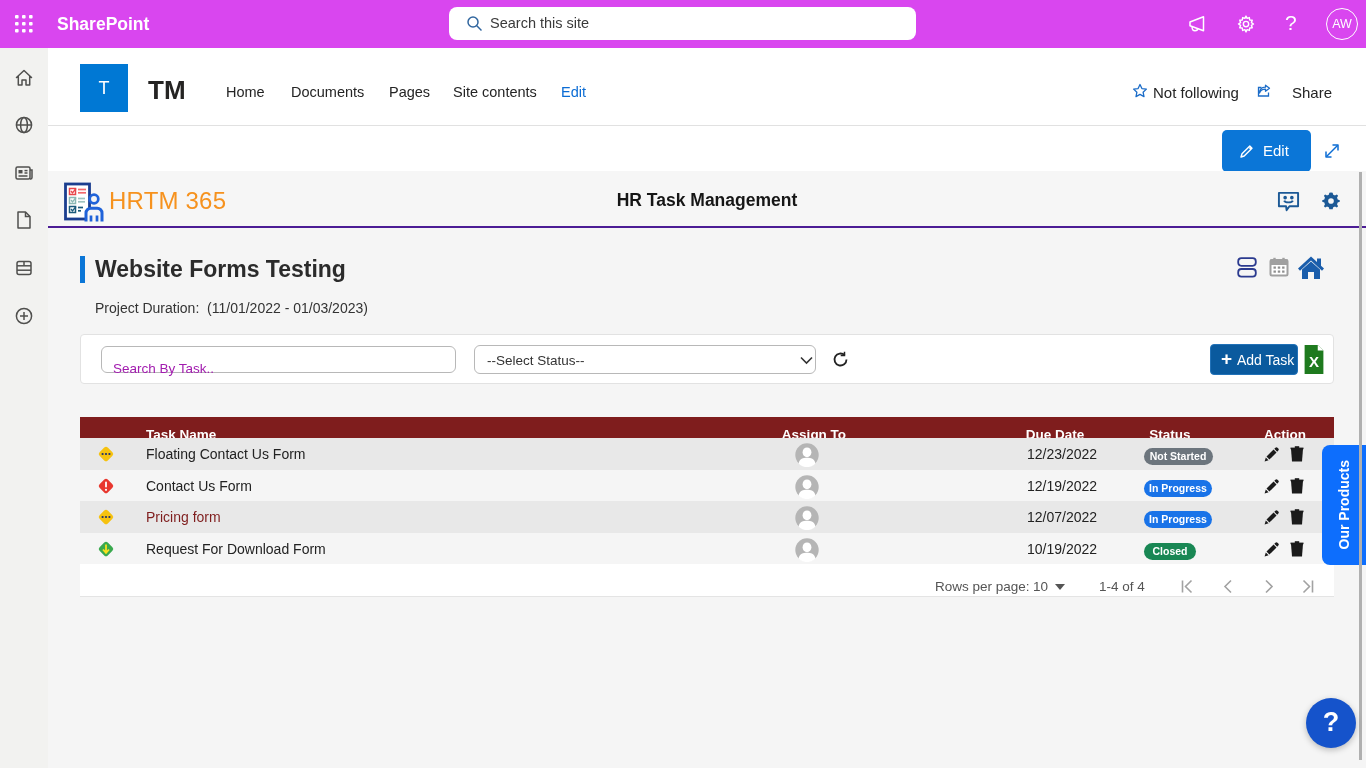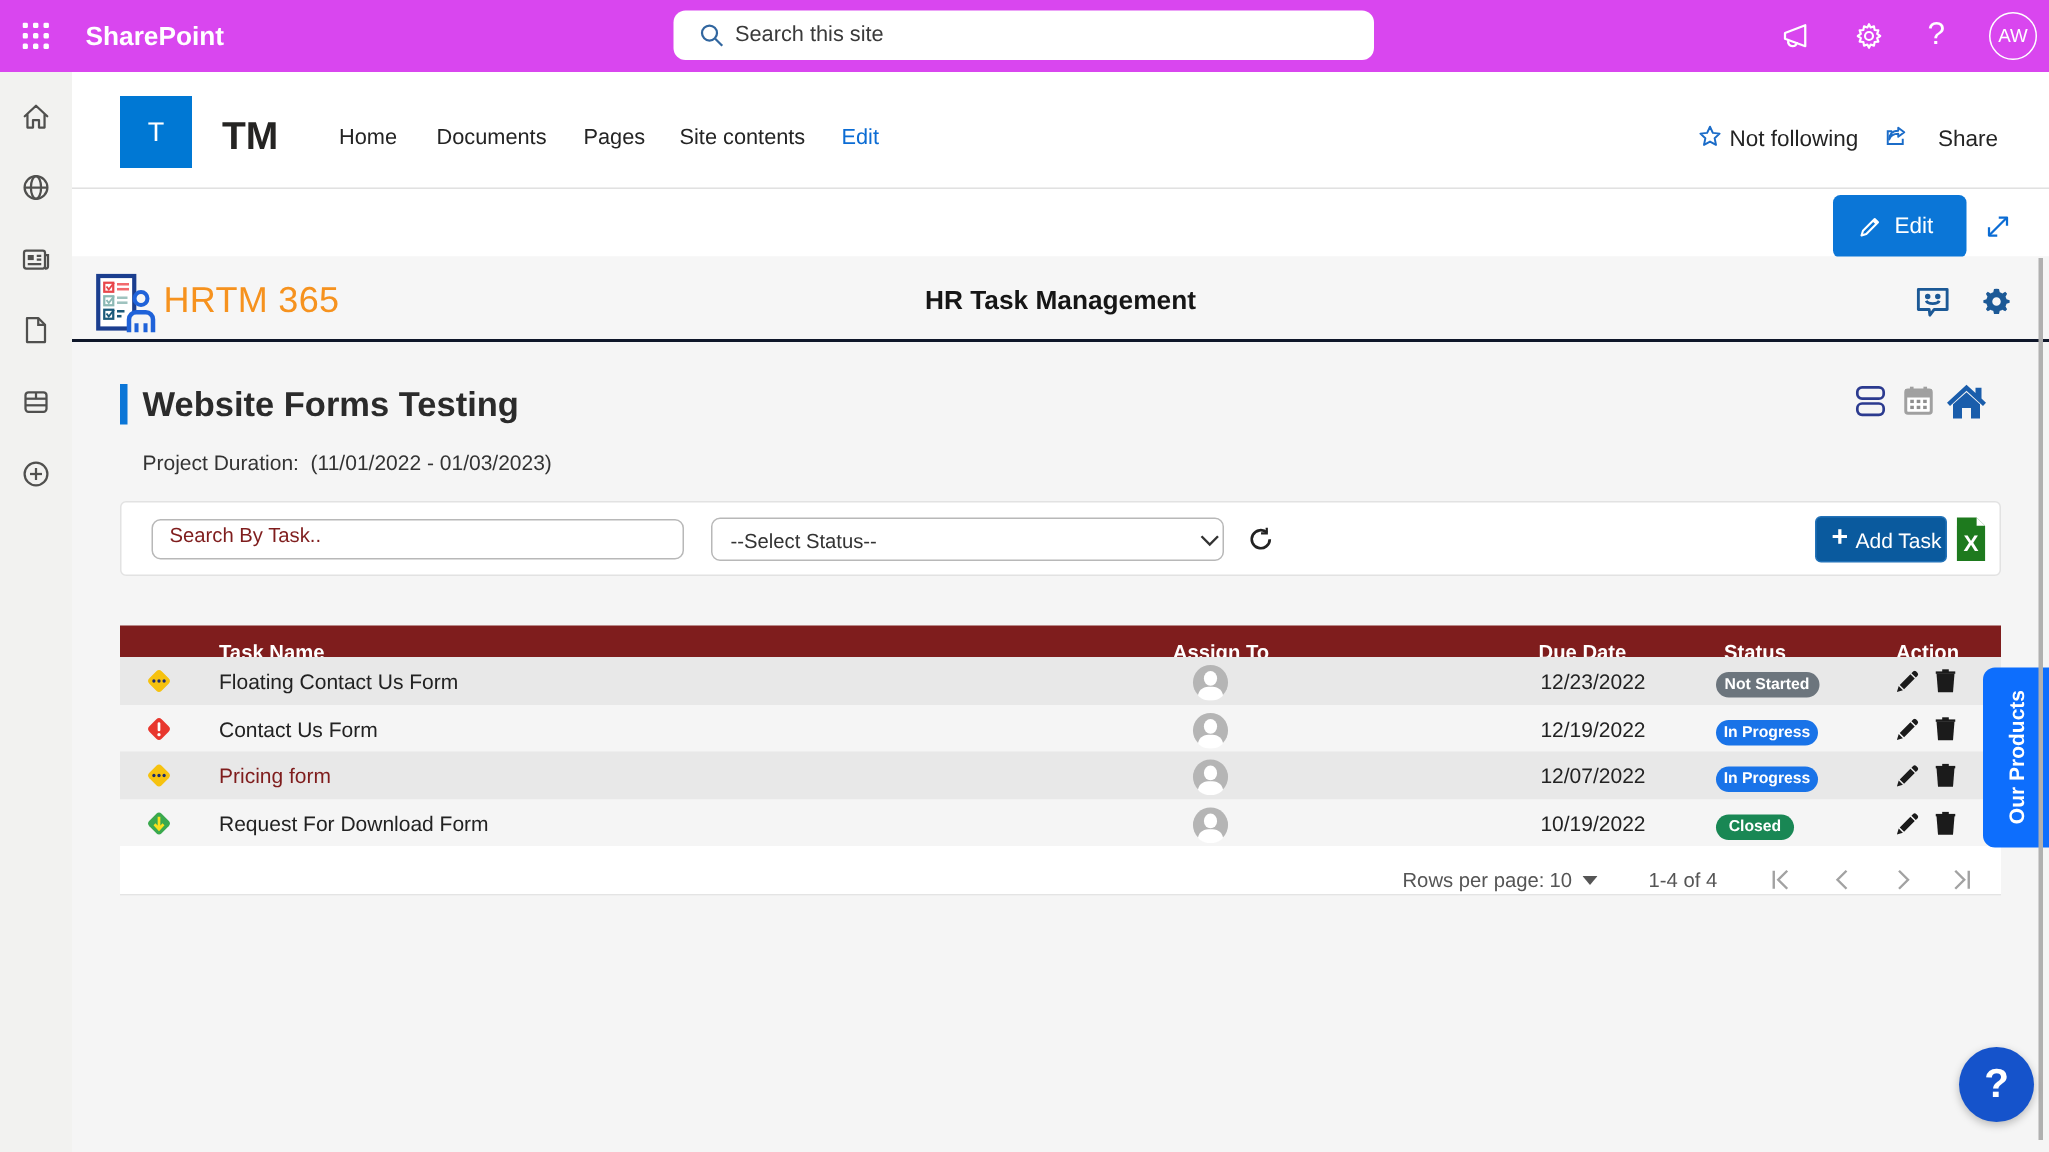--- a/index.html
+++ b/index.html
@@ -120,21 +120,21 @@
     <div class="abs" style="left:41px;top:12px;font-size:15px;">Edit</div>
   </div>
 
   <svg class="abs" style="left:1275px;top:16px" width="18" height="18" viewBox="0 0 18 18" fill="none" stroke="#0b6cd4" stroke-width="1.5">
     <line x1="3.5" y1="14.5" x2="14.5" y2="3.5"></line>
     <path d="M9.5 3 H15 V8.5" stroke-linejoin="round"></path>
     <path d="M8.5 15 H3 V9.5" stroke-linejoin="round"></path>
   </svg>
 </div>
 
-<div class="abs" style="left:48px;top:171px;width:1318px;height:57px;background:#f6f6f6;border-bottom:2px solid #0f172a;">
+<div class="abs" style="left:48px;top:171px;width:1318px;height:57px;background:#f6f6f6;border-bottom:2px solid #4c1d95;">
 
   <svg class="abs" style="left:16px;top:11px" width="40" height="40" viewBox="0 0 40 40">
     <rect x="1.5" y="2" width="24" height="35" fill="#fff" stroke="#1b3e8f" stroke-width="2.8"></rect>
 
     <rect x="5.5" y="6.5" width="6" height="6" fill="none" stroke="#e8464b" stroke-width="1.5"></rect>
     <path d="M7 9 L8.5 11 L12 6.5" fill="none" stroke="#e8464b" stroke-width="1.3"></path>
     <line x1="14" y1="7.5" x2="22" y2="7.5" stroke="#f2696d" stroke-width="1.7"></line>
     <line x1="14" y1="10.8" x2="22" y2="10.8" stroke="#f2696d" stroke-width="1.7"></line>
 
     <rect x="5.5" y="15.5" width="6" height="6" fill="none" stroke="#8cb8b4" stroke-width="1.5"></rect>
@@ -191,21 +191,21 @@
   </g>
 </svg>
 <svg class="abs" style="left:1296px;top:255px" width="30" height="25" viewBox="0 0 30 25" fill="#1a5dab">
   <path d="M2 13.5 L15 1.5 L21 7 V3.5 H25 V10.7 L28 13.5 L26 15.7 L15 5.5 L4 15.7 Z"></path>
   <path d="M6 14.5 L15 6.5 L24 14.5 V24 H18 V17 H12 V24 H6 Z"></path>
 </svg>
 <div class="abs" style="left:95px;top:300px;font-size:14px;color:#333;">Project Duration:&nbsp; (11/01/2022 - 01/03/2023)</div>
 
 <div class="abs" style="left:80px;top:334px;width:1254px;height:50px;background:#fff;border:1px solid #e2e2e2;border-radius:4px;">
   <div class="abs" style="left:20px;top:11px;width:355px;height:27px;border:1px solid #b8b8b8;border-radius:6px;background:#fff;">
-    <div class="abs" style="left:11px;top:2px;font-size:13.5px;color:#7f1d1d;">Search By Task..</div>
+    <div class="abs" style="left:11px;top:14px;font-size:13.5px;color:#a21caf;">Search By Task..</div>
   </div>
   <div class="abs" style="left:393px;top:10px;width:342px;height:29px;border:1px solid #b8b8b8;border-radius:6px;background:#fff;">
     <div class="abs" style="left:12px;top:7px;font-size:13.5px;color:#333;">--Select Status--</div>
     <svg class="abs" style="left:325px;top:10px" width="13" height="9" viewBox="0 0 13 9" fill="none" stroke="#333" stroke-width="1.6">
       <path d="M1 1.5 L6.5 7 L12 1.5"></path>
     </svg>
   </div>
 
   <svg class="abs" style="left:751px;top:16px" width="17" height="17" viewBox="0 0 17 17" fill="none" stroke="#222" stroke-width="1.8">
     <path d="M14.5 8.5 A6 6 0 1 1 12.7 4.2"></path>

